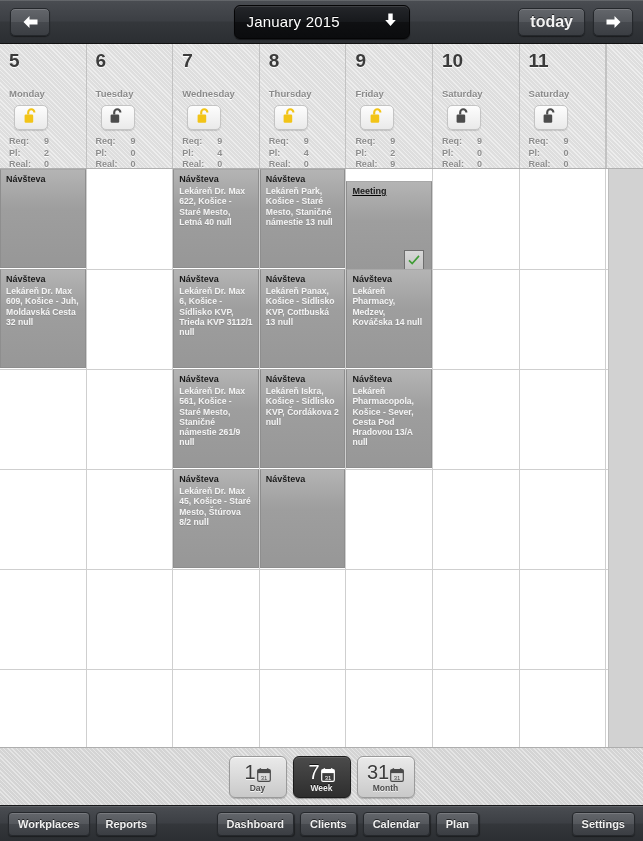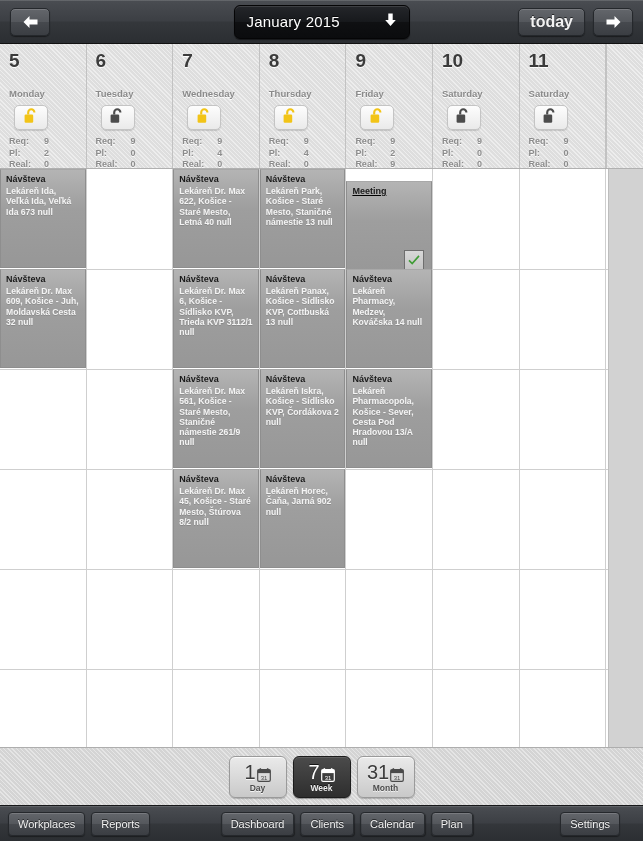--- a/index.html
+++ b/index.html
@@ -167,27 +167,27 @@
   }
   .toolbar:after{
     content:""; position:absolute; left:0; right:0; top:0; height:1px;
     background:rgba(255,255,255,.13);
   }
   .tbtn{
     height:24px; padding:0 9px;
     background:linear-gradient(to bottom,#63666b 0%,#54575c 50%,#46494e 51%,#3b3e43 100%);
     border:1px solid #25282c; border-radius:4px;
     box-shadow:0 1px 0 rgba(255,255,255,.14) inset, 0 1px 1px rgba(0,0,0,.4);
-    color:#f0f0f0; font-size:11px; font-weight:normal;
+    color:#f0f0f0; font-size:11px; font-weight:bold;
     text-shadow:0 -1px 0 rgba(0,0,0,.65);
     display:flex; align-items:center; justify-content:center; cursor:pointer;
   }
   .tb-left{ position:absolute; left:8px; display:flex; gap:6px; }
   .tb-center{ position:absolute; left:50%; transform:translateX(-40%); display:flex; gap:6px; }
-  .tb-right{ position:absolute; right:23px; display:flex; gap:6px; }
+  .tb-right{ position:absolute; right:8px; display:flex; gap:6px; }
 </style>
 </head>
 <body>
 
 <div id="app">
 
   <div class="topbar">
     <div class="left-nav">
       <div class="navbtn arrowbtn">
         <span>
@@ -400,21 +400,20 @@
         <div class="gcol" style="left: 346.4px;"></div>
         <div class="gcol" style="left: 433px;"></div>
         <div class="gcol" style="left: 519.6px;"></div>
         <div class="hline" style="top: 100px;"></div>
         <div class="hline" style="top: 200px;"></div>
         <div class="hline" style="top: 300px;"></div>
         <div class="hline" style="top: 400px;"></div>
         <div class="hline" style="top: 500px;"></div>
         <div class="event" style="left: 0px; top: 0px;">
           <div class="ttl">Návšteva</div>
-          <div class="body">Lekáreň Ida, Veľká Ida, Veľká Ida 673 null</div>
         </div>
         <div class="event" style="left: 173.2px; top: 0px;">
           <div class="ttl">Návšteva</div>
           <div class="body">Lekáreň Dr. Max 622, Košice - Staré Mesto, Letná 40 null</div>
         </div>
         <div class="event" style="left: 259.8px; top: 0px;">
           <div class="ttl">Návšteva</div>
           <div class="body">Lekáreň Park, Košice - Staré Mesto, Staničné námestie 13 null</div>
         </div>
         <div class="event" style="left: 346.4px; top: 12px; text-decoration: underline;">
@@ -454,21 +453,20 @@
         <div class="event" style="left: 346.4px; top: 200px;">
           <div class="ttl">Návšteva</div>
           <div class="body">Lekáreň Pharmacopola, Košice - Sever, Cesta Pod Hradovou 13/A null</div>
         </div>
         <div class="event" style="left: 173.2px; top: 300px;">
           <div class="ttl">Návšteva</div>
           <div class="body">Lekáreň Dr. Max 45, Košice - Staré Mesto, Štúrova 8/2 null</div>
         </div>
         <div class="event" style="left: 259.8px; top: 300px;">
           <div class="ttl">Návšteva</div>
-          <div class="body">Lekáreň Horec, Čaňa, Jarná 902 null</div>
         </div>
       </div>
     <div class="gutter"></div>
   </div>
 
   <div class="segbar" id="segbar">
       <div class="seg">
         <div class="top">
           <span class="n">1</span>
           <span class="calicon"><svg width="14" height="14" viewBox="0 0 14 14">

